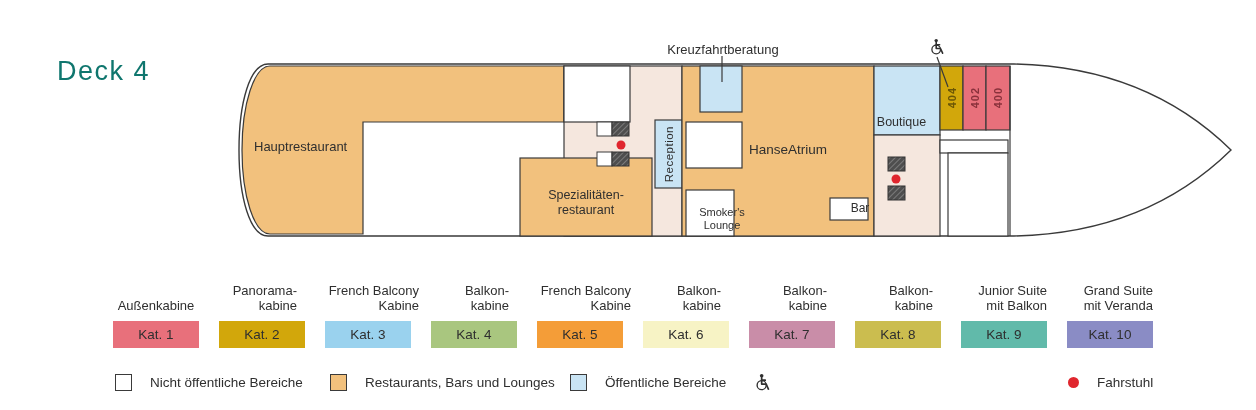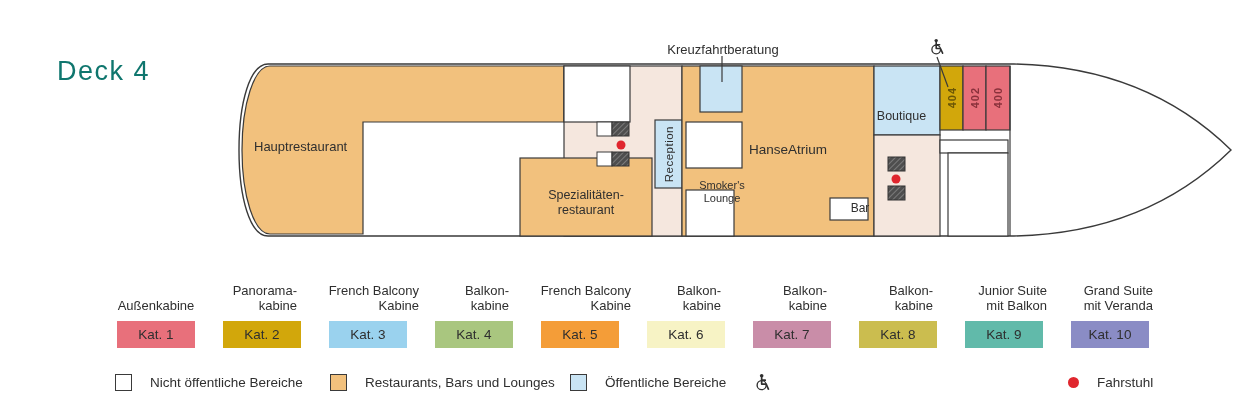--- a/index.html
+++ b/index.html
@@ -15,21 +15,21 @@
   .cabin-num{font-size:11px;font-weight:bold;letter-spacing:1px;}
   .pointer-label{position:absolute;transform:translateX(-50%);font-size:13px;}
   .icon-abs{position:absolute;}
   
   .cats{position:absolute;left:103px;top:280px;display:flex;}
   .cat{width:106px;display:flex;flex-direction:column;align-items:center;}
   .cat-label{height:34px;display:flex;align-items:flex-end;justify-content:center;
              text-align:right;font-size:13px;line-height:1.2;max-width:102px;}
   .cat-label.narrow{max-width:70px;}
   .cat-label.mid{max-width:86px;}
-  .cat-swatch{margin-top:7px;width:78px;height:27px;display:flex;align-items:center;
+  .cat-swatch{margin-top:7px;width:86px;height:27px;display:flex;align-items:center;
               justify-content:center;font-size:13.5px;color:#2f2f2f;}
   
   .area-item{position:absolute;top:372px;height:20px;display:flex;align-items:center;gap:18px;}
   .area-box{width:17px;height:17px;border:1.3px solid #3a3a3a;box-sizing:border-box;display:inline-block;}
   .area-label{font-size:13.5px;}
   .red-dot{width:11px;height:11px;border-radius:50%;display:inline-block;}
 </style>
 </head>
 <body>
 
@@ -97,27 +97,27 @@
   <div class="plan-label" style="left:254px;top:139px;">Hauptrestaurant</div>
 
   <div class="plan-label wrap" style="left:520px;top:188px;width:132px;font-size:12.5px;">Spezialitäten-restaurant</div>
 
   <div class="vbox" style="left:655px;top:120px;width:27px;height:68px;">
     <span class="vtext">Reception</span>
   </div>
 
   <div class="pointer-label" style="left:723px;top:42px;">Kreuzfahrtberatung</div>
 
-  <div class="plan-label wrap" style="left:686px;top:179px;width:72px;font-size:11px;">Smoker's Lounge</div>
+  <div class="plan-label wrap" style="left:686px;top:206px;width:72px;font-size:11px;">Smoker's Lounge</div>
 
   <div class="pointer-label" style="left:788px;top:142px;font-size:13.5px;">HanseAtrium</div>
 
   <div class="plan-label wrap" style="left:830px;top:201px;width:60px;font-size:12px;">Bar</div>
 
-  <div class="plan-label wrap" style="left:874px;top:109px;width:55px;font-size:12.5px;">Boutique</div>
+  <div class="plan-label wrap" style="left:874px;top:115px;width:55px;font-size:12.5px;">Boutique</div>
 
   <div class="vbox" style="left:940px;top:66px;width:23px;height:64px;">
     <span class="vtext cabin-num" style="color: rgb(107, 86, 6);">404</span>
   </div>
   <div class="vbox" style="left:963px;top:66px;width:23px;height:64px;">
     <span class="vtext cabin-num" style="color: rgb(138, 50, 60);">402</span>
   </div>
   <div class="vbox" style="left:986px;top:66px;width:24px;height:64px;">
     <span class="vtext cabin-num" style="color: rgb(138, 50, 60);">400</span>
   </div>

